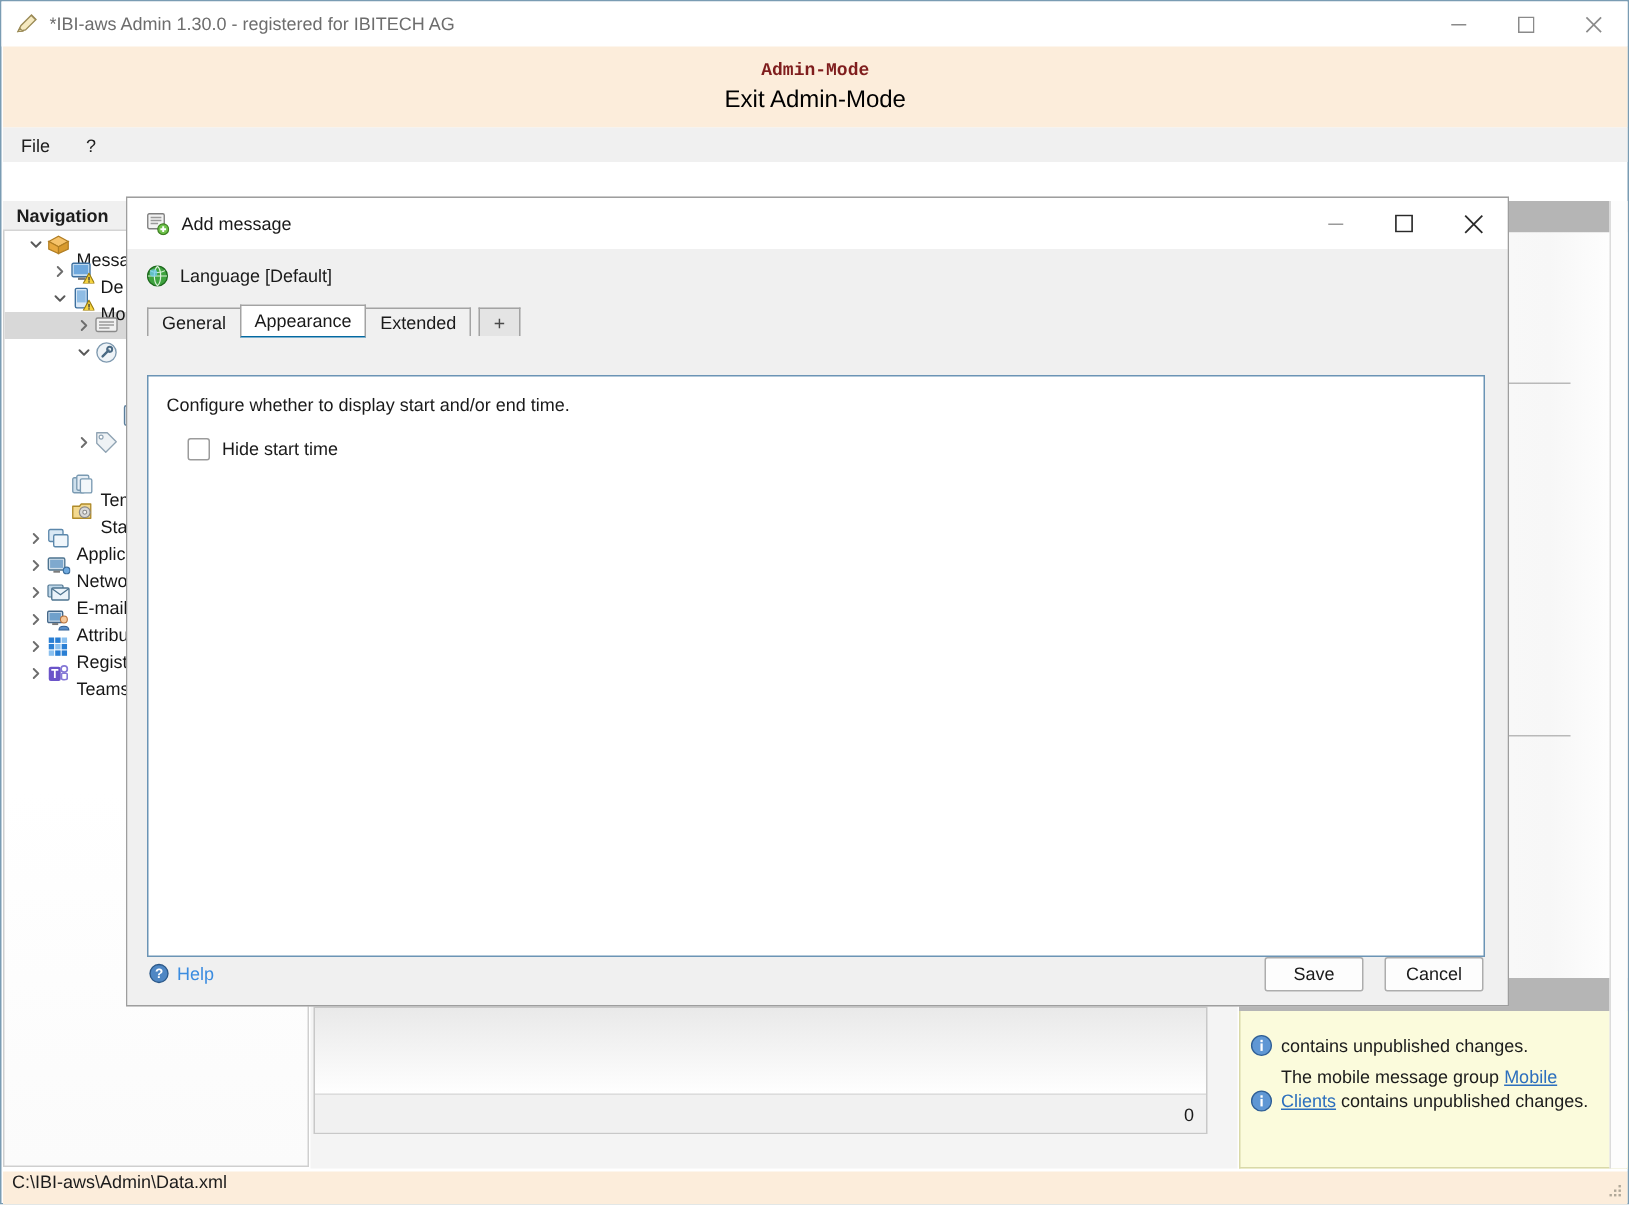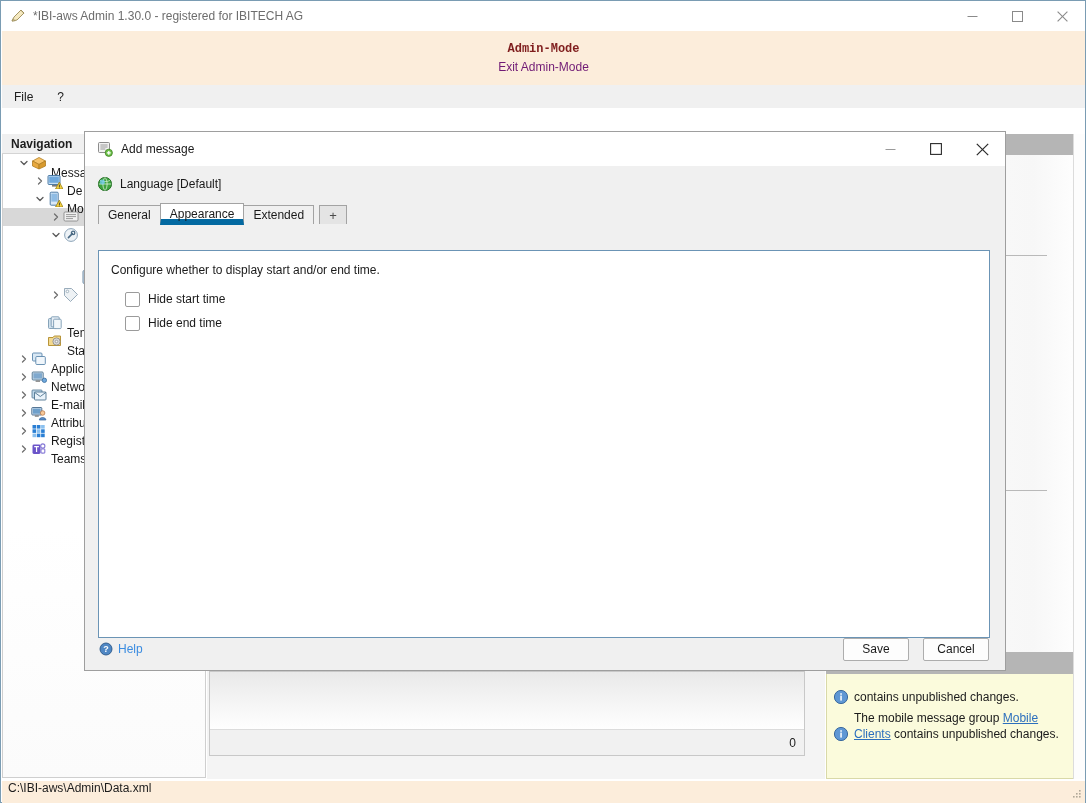--- a/index.html
+++ b/index.html
@@ -61,22 +61,22 @@
     justify-content: center;
   }
   .admin-title {
     font-size: 12px;
     font-weight: bold;
     color: #7f1d1d;
     margin-bottom: 4px;
     font-family: Liberation Mono, monospace;
   }
   .admin-link {
-    font-size: 12px;
-    color: #701a75;
+    font-size: 16px;
+    color: #000000;
     text-decoration: none;
     cursor: pointer;
   }
 
   
   .menubar {
     position: absolute;
     left: 1px; top: 84px;
     width: 1083px; height: 23px;
     background: #f0f0f0;
@@ -362,21 +362,21 @@
     border-bottom: none;
     margin-right: -1px;
     cursor: pointer;
     color: #1a1a1a;
     box-sizing: border-box;
   }
   .tab.active {
     background: #ffffff;
     height: 22px;
     line-height: 21px;
-    border-bottom: 6px solid #0369a1;
+    border-bottom: 1px solid #0369a1;
     position: relative;
     z-index: 3;
     margin-bottom: -1px;
   }
   .tab.plus {
     margin-left: 6px;
     padding: 0 9px;
     background: #e4e4e4;
     color: #4a4a4a;
     font-size: 13px;
@@ -853,24 +853,20 @@
         <div class="tab plus">+</div>
       </div>
 
       <div class="tab-panel">
         <div class="panel-desc">Configure whether to display start and/or end time.</div>
 
         <div class="cb-row">
           <span class="cbox"></span>
           <span class="cb-label">Hide start time</span>
         </div>
-        <div class="cb-row">
-          <span class="cbox"></span>
-          <span class="cb-label">Hide end time</span>
-        </div>
       </div>
 
       <div class="dlg-footer">
         <span class="help-link">
           <span class="hicon">
             <svg width="14" height="14" viewBox="0 0 14 14">
                 <circle cx="7" cy="7" r="6" fill="#4f87c4" stroke="#2a5788" stroke-width="0.9"></circle>
                 <text x="7" y="10.3" font-family="Liberation Sans, sans-serif" font-size="9" font-weight="bold" fill="#ffffff" text-anchor="middle">?</text>
               </svg>
           </span>

